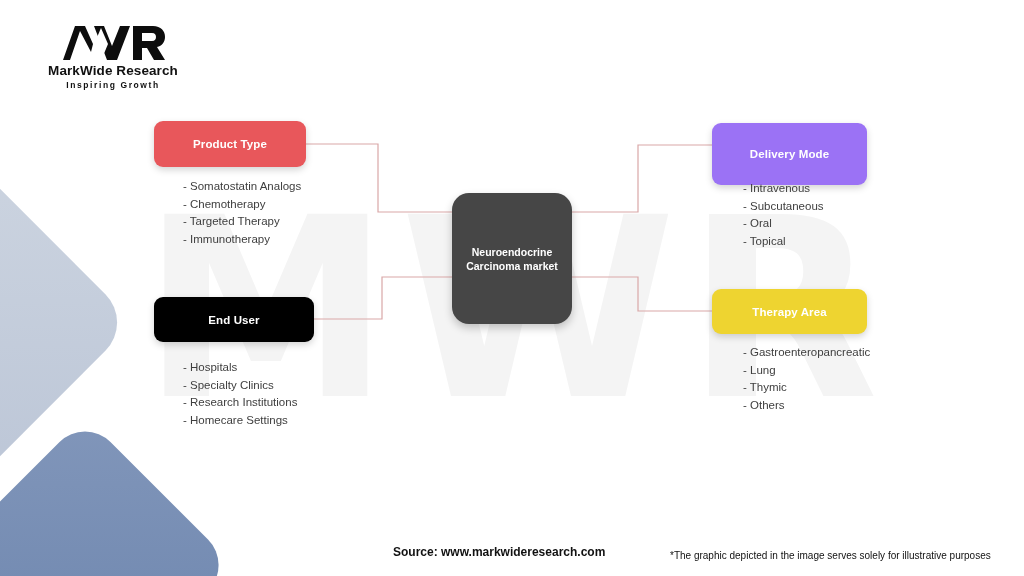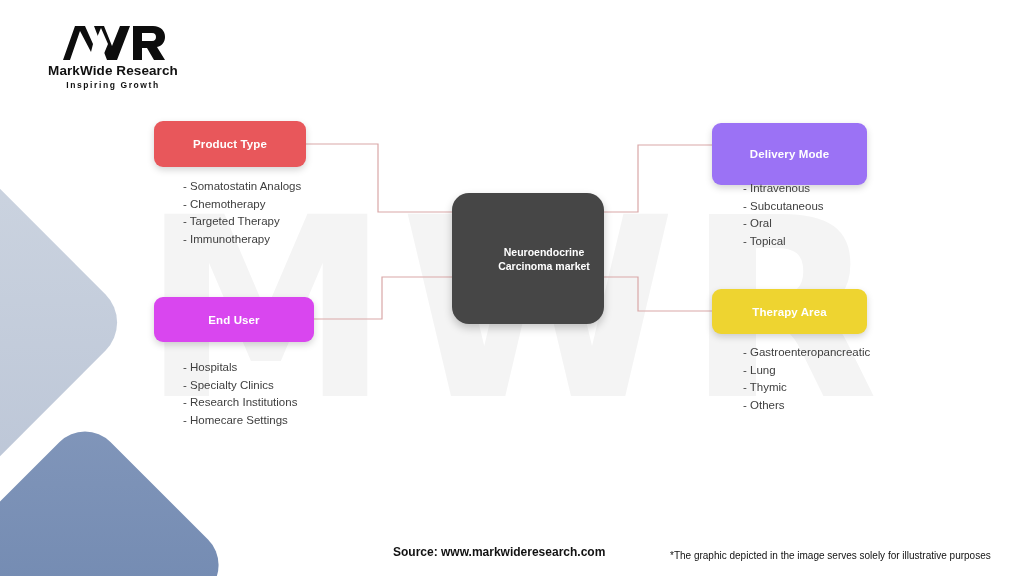--- a/index.html
+++ b/index.html
@@ -132,39 +132,38 @@
   .node-list div {
     white-space: nowrap;
   }
 
   #box-product   { left: 154px; top: 121px; width: 152px; height: 46px; background: #e8575b; }
   #list-product  { left: 183px; top: 178px; }
 
   #box-delivery  { left: 712px; top: 123px; width: 155px; height: 62px; background: #9b72f5; }
   #list-delivery { left: 743px; top: 180px; }
 
-  #box-enduser   { left: 154px; top: 297px; width: 160px; height: 45px; background: #d946ef; }
+  #box-enduser   { left: 154px; top: 297px; width: 160px; height: 45px; background: #000000; }
   #list-enduser  { left: 183px; top: 359px; }
 
   #box-therapy   { left: 712px; top: 289px; width: 155px; height: 45px; background: #eed430; }
   #list-therapy  { left: 743px; top: 344px; }
 
   #hub {
     position: absolute;
     left: 452px;
     top: 193px;
     width: 120px;
     height: 131px;
     border-radius: 17px;
     background: #464646;
     box-shadow: 0 4px 9px rgba(0,0,0,0.22);
     display: flex;
     align-items: center;
     justify-content: center;
-    padding-left: 32px;
   }
   #hub-label {
     font-size: 10.5px;
     font-weight: bold;
     color: #ffffff;
     text-align: center;
     line-height: 14px;
   }
 
   

